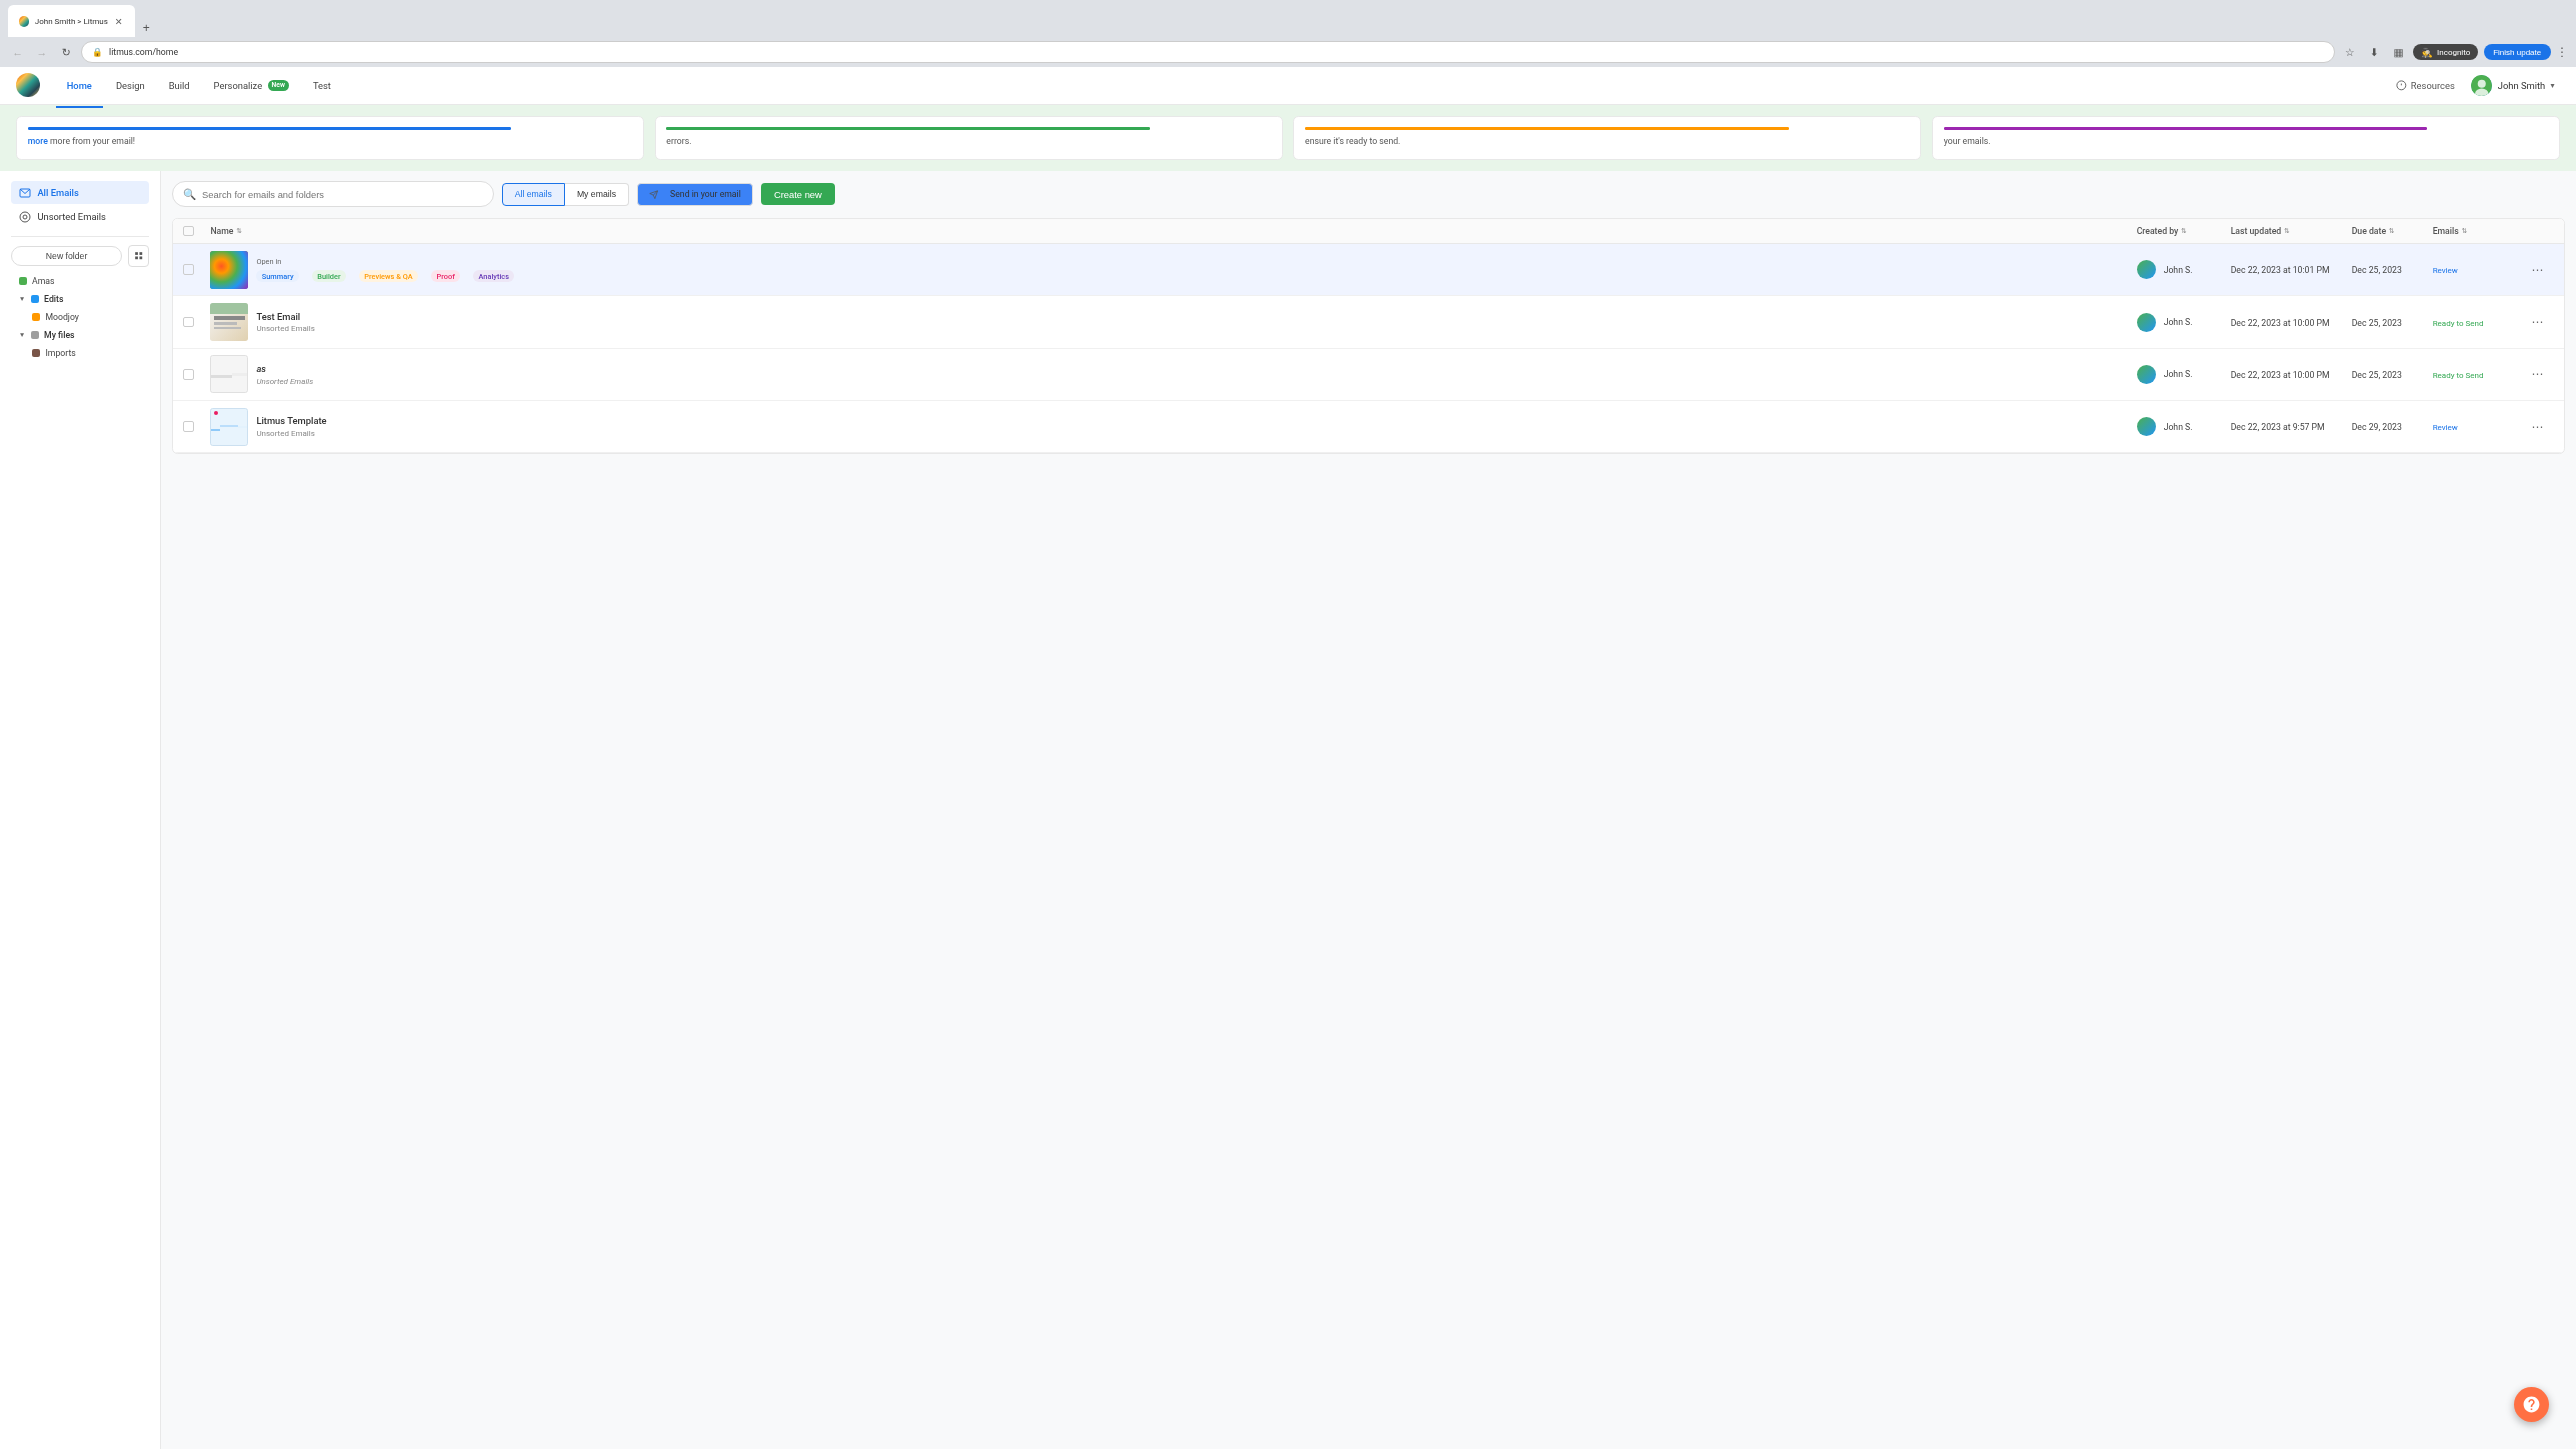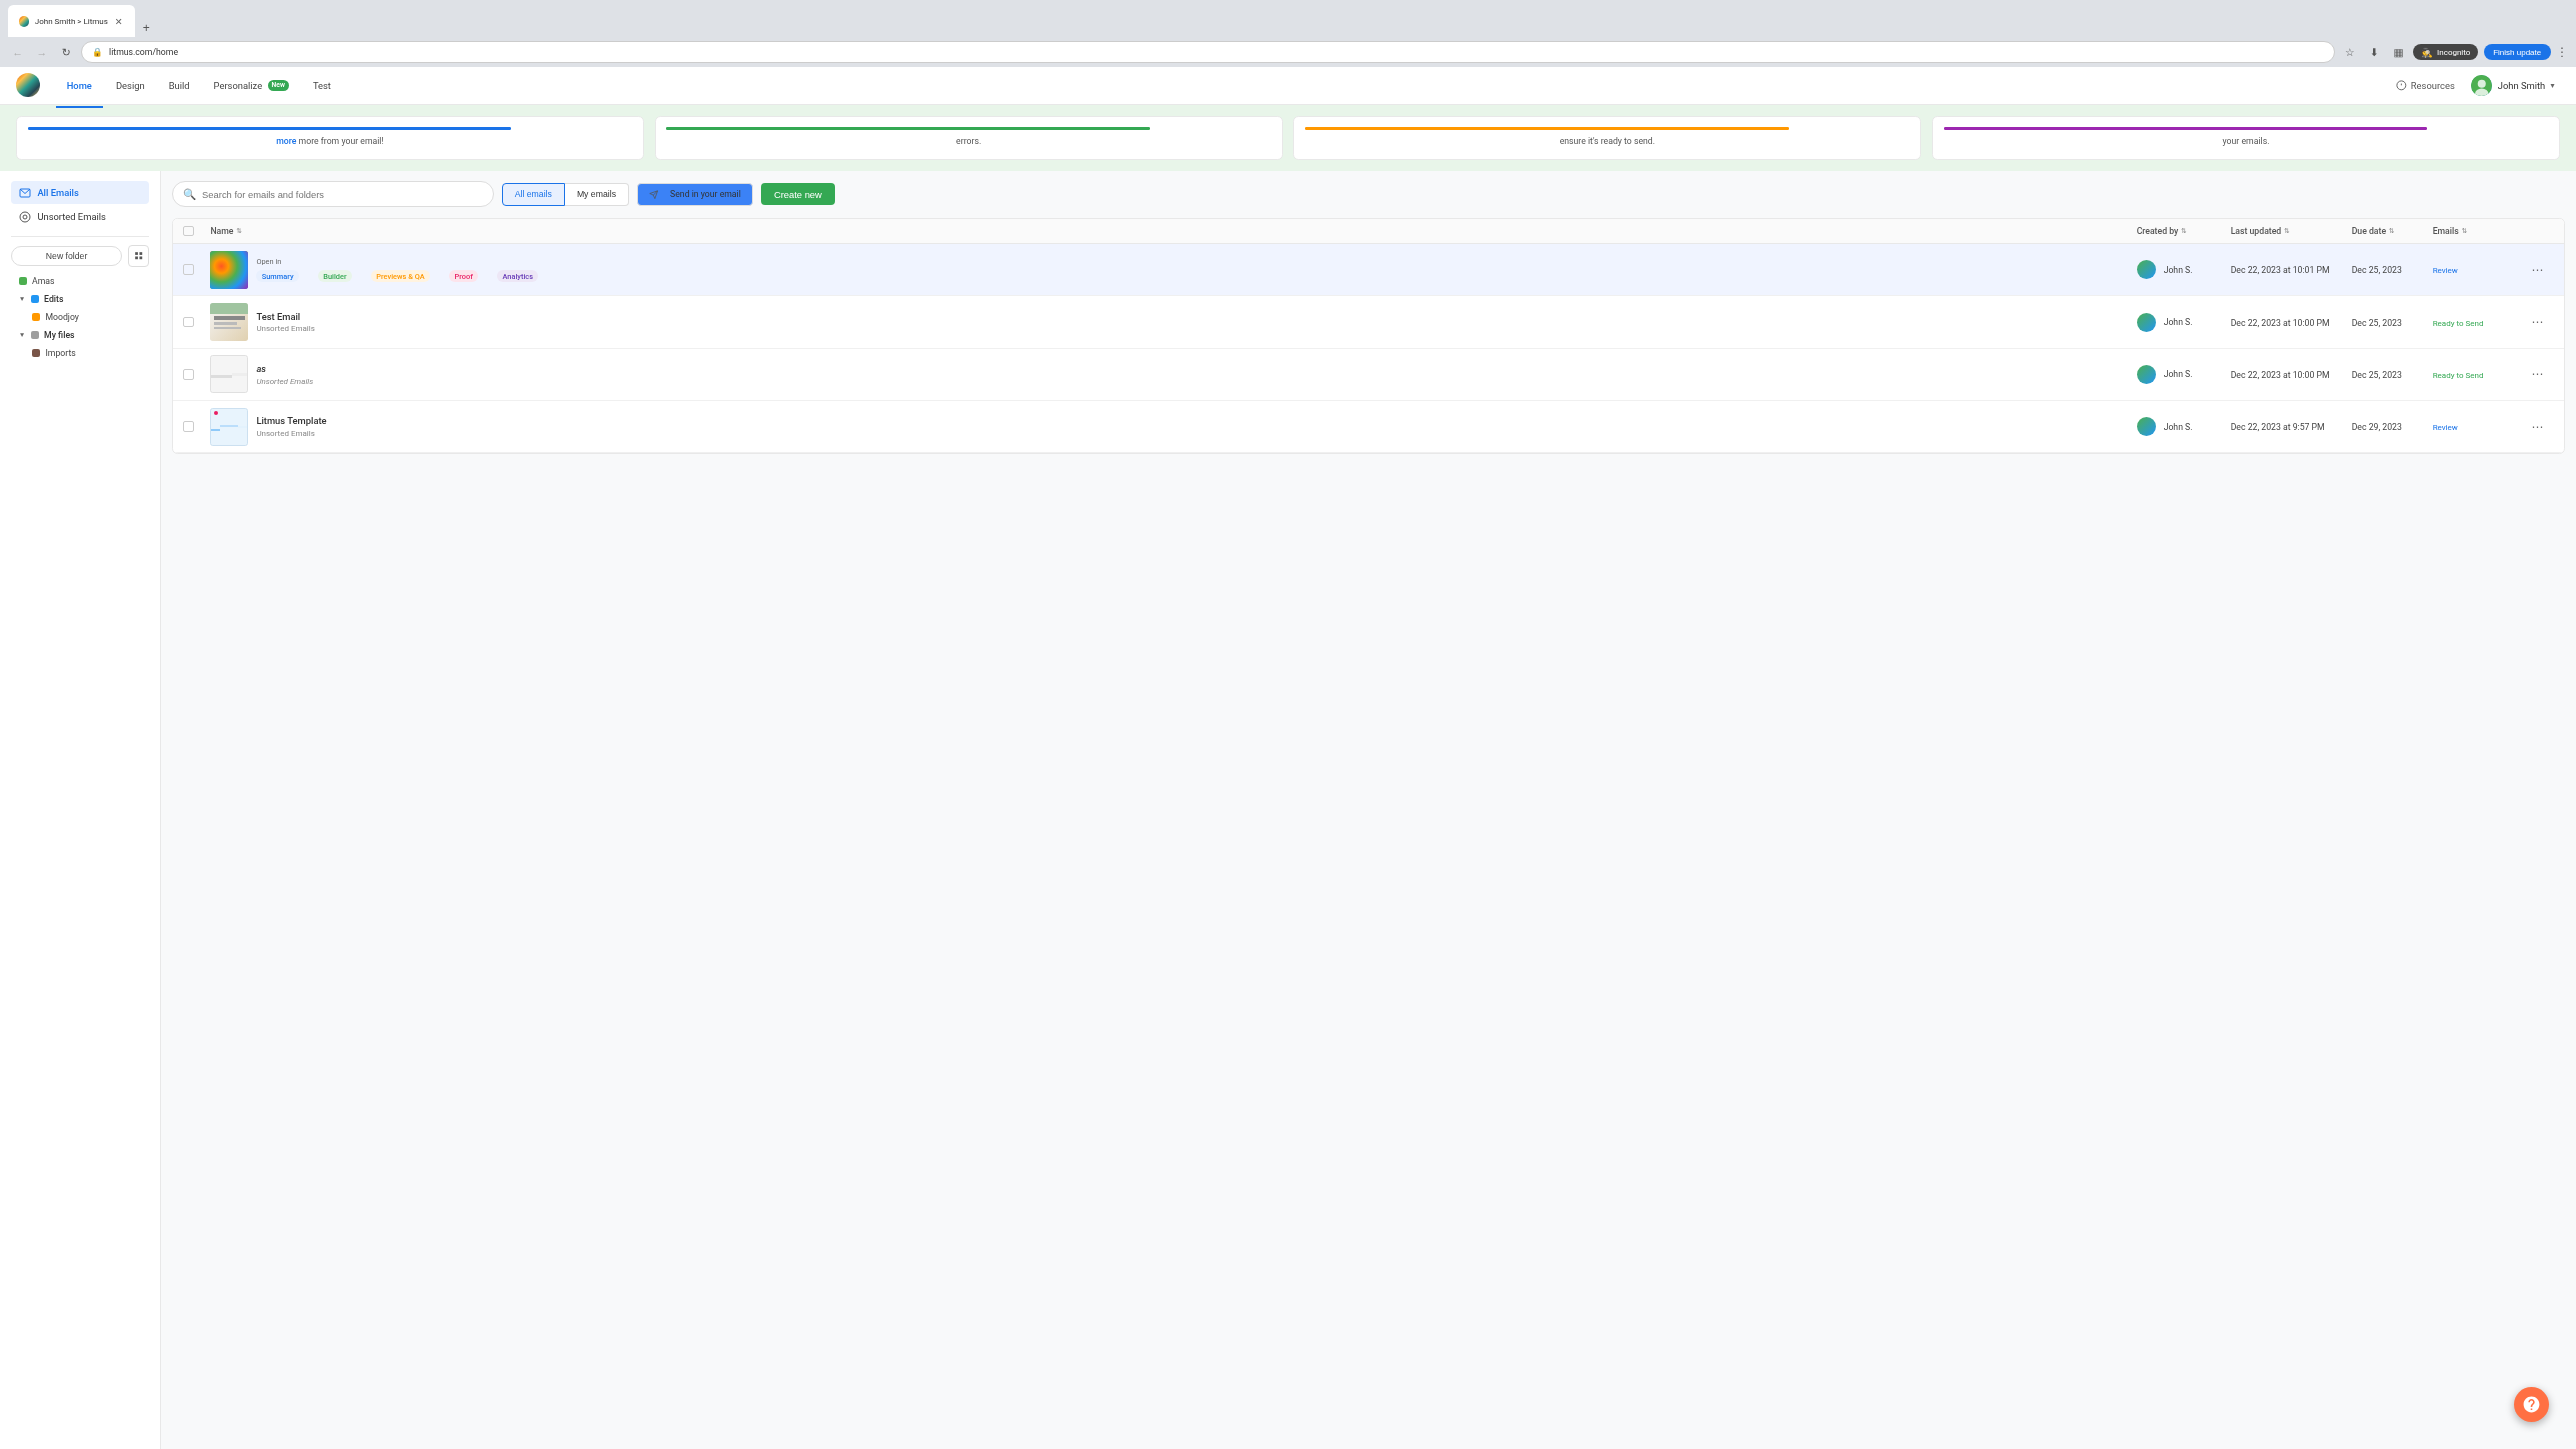--- a/index.html
+++ b/index.html
@@ -34,21 +34,21 @@
     .nav-badge { background: #34a853; color: white; font-size: 6.7px; padding: 1.3px 4px; border-radius: 6.7px; font-weight: 600; }
     .header-actions { display: flex; align-items: center; gap: 10.7px; }
     .resources-btn { display: flex; align-items: center; gap: 4px; color: #555; font-size: 9.4px; cursor: pointer; }
     .user-menu { display: flex; align-items: center; gap: 5.4px; cursor: pointer; padding: 2.7px 5.4px; border-radius: 13.4px; }
     .user-avatar { width: 21.5px; height: 21.5px; border-radius: 50%; background: linear-gradient(135deg, #4caf50, #2196f3); flex-shrink: 0; overflow: hidden; display: flex; align-items: center; justify-content: center; }
     .user-avatar svg { width: 100%; height: 100%; }
     .user-name { font-size: 9.4px; color: #333; }
     .chevron-down { font-size: 8px; color: #666; }
 
     
-    .banner-area { background: #e8f5e9; padding: 10.7px 16px; display: flex; gap: 10.7px; overflow: hidden; text-align: center; }
+    .banner-area { background: #e8f5e9; padding: 10.7px 16px; display: flex; gap: 10.7px; overflow: hidden; }
     .banner-card { flex: 1; background: white; border-radius: 5.4px; padding: 10.7px; border: 0.7px solid #e8e8e8; min-height: 40px; display: flex; flex-direction: column; justify-content: flex-end; }
     .banner-card .accent-bar { height: 2.7px; background: #1a73e8; border-radius: 1.3px; margin-bottom: 5.4px; width: 80%; }
     .banner-text { font-size: 8.7px; color: #555; line-height: 1.5; }
     .banner-text-blue { color: #1a73e8; font-weight: 500; }
 
     
     .main-content { display: flex; height: calc(100vh - 38px - 54px - 38px); min-height: 335px; }
 
     
     .sidebar { width: 161px; background: white; border-right: 0.7px solid #e8e8e8; padding: 10.7px; flex-shrink: 0; overflow-y: auto; }
@@ -89,21 +89,21 @@
     .table-header { display: grid; grid-template-columns: 27px 1fr 94px 121px 81px 94px 27px; align-items: center; padding: 6.7px 10.7px; border-bottom: 0.7px solid #e8e8e8; background: #fafafa; }
     .table-header-cell { font-size: 8.7px; font-weight: 500; color: #555; display: flex; align-items: center; gap: 2.7px; }
     .sort-icon { font-size: 6.7px; color: #888; }
     .table-row { display: grid; grid-template-columns: 27px 1fr 94px 121px 81px 94px 27px; align-items: center; padding: 6.7px 10.7px; border-bottom: 0.7px solid #f0f0f0; cursor: pointer; position: relative; }
     .table-row.highlighted { background: #f0f4ff; }
     .checkbox { width: 10.7px; height: 10.7px; border: 1.3px solid #ccc; border-radius: 2px; flex-shrink: 0; }
     .email-thumbnail { width: 38px; height: 38px; border-radius: 2.7px; overflow: hidden; flex-shrink: 0; background: #f0f0f0; display: flex; align-items: center; justify-content: center; }
     .email-info { padding-left: 8px; }
     .email-name { font-size: 9.4px; font-weight: 500; color: #333; margin-bottom: 2.7px; }
     .email-open-label { font-size: 7.4px; color: #666; margin-bottom: 4px; }
-    .email-tags { display: flex; gap: 19px; flex-wrap: wrap; }
+    .email-tags { display: flex; gap: 13px; flex-wrap: wrap; }
     .tag { padding: 1.3px 5.4px; border-radius: 8px; font-size: 7.4px; font-weight: 500; cursor: pointer; }
     .tag.summary { background: #e8f0fe; color: #1a73e8; }
     .tag.builder { background: #e8f5e9; color: #34a853; }
     .tag.previews { background: #fff3e0; color: #ff9800; }
     .tag.proof { background: #fce4ec; color: #e91e63; }
     .tag.analytics { background: #ede7f6; color: #673ab7; }
     .email-folder { font-size: 8px; color: #888; margin-top: 1.3px; }
     .cell-text { font-size: 8.7px; color: #444; }
     .status-badge { font-size: 8px; color: #444; }
     .status-review { color: #1a73e8; }

